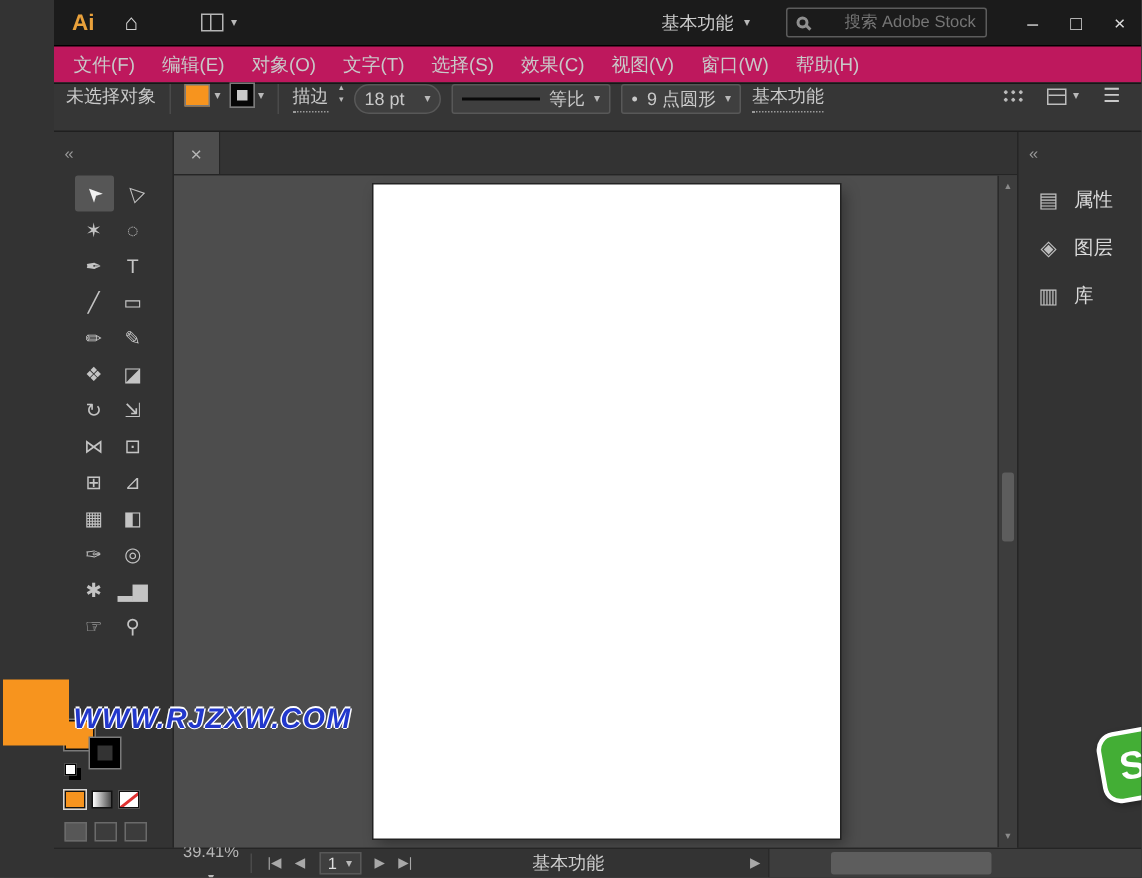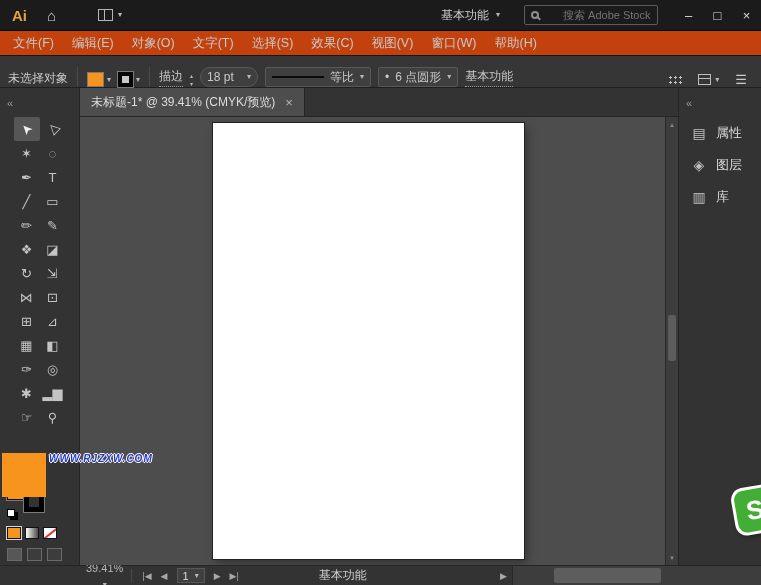--- a/index.html
+++ b/index.html
@@ -1,42 +1,42 @@
 <!DOCTYPE html>
 <html><head>
 <meta charset="utf-8">
 <style>
   * { box-sizing: border-box; margin: 0; padding: 0; }
   html, body { width: 761px; height: 585px; overflow: hidden; }
   body { font-family: "Liberation Sans", "DejaVu Sans", sans-serif; background: #333; }
-  .app { position: relative; width: 761px; height: 585px; background: #333333; overflow: hidden; color: #cfcfcf; }
+  .app { position: relative; width: 761px; height: 585px; background: #333333; overflow: hidden; color: #cfcfcf; padding-left: 36px; }
 
   
   .titlebar { height: 30px; background: #1b1b1b; display: flex; align-items: center; }
   .ai-logo { color: #e9a13b; font-weight: bold; font-size: 15px; padding: 0 10px 0 12px; }
   .home-icon { font-size: 15px; color: #d2d2d2; padding: 0 10px; }
   .arrange-docs { display: flex; align-items: center; gap: 5px; margin-left: 26px; padding: 0 6px; }
   .ad-ic { width: 15px; height: 12px; border: 1px solid #b5b5b5; position: relative; }
   .ad-ic::before { content: ""; position: absolute; left: 5px; top: 0; bottom: 0; width: 1px; background: #b5b5b5; }
   .chev { font-size: 8px; color: #b9b9b9; line-height: 1; }
   .tb-spacer { flex: 1; }
   .workspace { display: flex; align-items: center; gap: 7px; font-size: 12px; color: #cccccc; margin-right: 24px; }
   .search { display: flex; align-items: center; gap: 24px; width: 134px; height: 20px; border: 1px solid #5c5c5c; border-radius: 2px; padding: 0 6px; margin-right: 16px; }
   .mag { width: 8px; height: 8px; border: 2px solid #8f8f8f; border-radius: 50%; position: relative; flex: 0 0 auto; }
   .mag::after { content: ""; position: absolute; width: 5px; height: 2px; background: #8f8f8f; transform: rotate(45deg); right: -4px; bottom: -2px; }
   .search input { background: transparent; border: none; outline: none; color: #8f8f8f; font-size: 11px; width: 100%; font-family: inherit; }
   .winbtns { display: flex; height: 100%; }
   .winbtn { width: 29px; height: 100%; display: flex; align-items: center; justify-content: center; font-size: 13px; color: #dddddd; }
 
   
-  .menubar { height: 25px; background: #c2410c; border-top: 1px solid #000; display: flex; align-items: center; padding-left: 4px; }
+  .menubar { height: 25px; background: #be185d; border-top: 1px solid #000; display: flex; align-items: center; padding-left: 4px; }
   .menu-item { padding: 0 9px; font-size: 12.5px; color: #c9c9c9; line-height: 24px; white-space: nowrap; }
 
   
-  .controlbar { height: 33px; background: #363636; border-top: 1px solid #161616; border-bottom: 1px solid #1f1f1f; display: flex; align-items: flex-end; gap: 7px; padding: 0 8px; font-size: 12px; color: #c9c9c9; }
+  .controlbar { height: 33px; background: #363636; border-top: 1px solid #161616; border-bottom: 1px solid #1f1f1f; display: flex; align-items: flex-start; gap: 7px; padding: 0 8px; font-size: 12px; color: #c9c9c9; }
   .cdiv { width: 1px; height: 20px; background: #4a4a4a; margin: 0 2px; flex: 0 0 auto; }
   .swatch-group { display: flex; align-items: center; gap: 3px; }
   .swatch-fill { width: 17px; height: 15px; background: #F7941E; border: 1px solid #7a7a7a; }
   .swatch-stroke { width: 15px; height: 15px; border: 4px solid #060606; background: #c9c9c9; box-shadow: 0 0 0 1px #7a7a7a; }
   .link-dotted { border-bottom: 1px dotted #9a9a9a; padding-bottom: 1px; white-space: nowrap; }
   .stepper { display: flex; flex-direction: column; justify-content: center; gap: 2px; }
   .stepper .chev { font-size: 6px; }
   .field { display: flex; align-items: center; gap: 6px; background: #3f3f3f; border: 1px solid #585858; border-radius: 2px; height: 20px; padding: 0 6px; white-space: nowrap; }
   .f-weight { width: 58px; justify-content: space-between; border-radius: 10px; }
   .profile-line { width: 52px; height: 2px; background: #0a0a0a; }
@@ -101,21 +101,21 @@
   .hs-arrow { margin-left: auto; font-size: 9px; color: #a8a8a8; padding: 0 5px; }
   .hscroll { width: 249px; align-self: stretch; background: #3d3d3d; border-left: 1px solid #2a2a2a; position: relative; }
   .hthumb { position: absolute; top: 2px; bottom: 2px; left: 41px; width: 107px; background: #5d5d5d; border-radius: 2px; }
 
   
   .watermark { position: absolute; left: 2px; top: 453px; display: flex; align-items: flex-start; z-index: 50; pointer-events: none; }
   .wm-square { width: 44px; height: 44px; background: #F7941E; flex: 0 0 auto; }
   .wm-text { margin-left: 3px; }
   .wm-name { font-size: 33px; font-weight: bold; letter-spacing: 2px; color: #2238CC; line-height: 1.05;
     text-shadow: -2px 0 #fff, 2px 0 #fff, 0 -2px #fff, 0 2px #fff, -1px -1px #fff, 1px -1px #fff, -1px 1px #fff, 1px 1px #fff; }
-  .wm-url { font-size: 10px; font-weight: bold; font-style: italic; letter-spacing: 1px; color: #2238CC; margin-top: 0;
+  .wm-url { font-size: 19px; font-weight: bold; font-style: italic; letter-spacing: 1px; color: #2238CC; margin-top: 16px;
     text-shadow: -1px 0 #fff, 1px 0 #fff, 0 -1px #fff, 0 1px #fff; }
   .wm-badge { position: absolute; right: -16px; top: 486px; width: 44px; height: 48px; background: #43AE35; border: 3px solid #fff; border-radius: 12px; transform: rotate(-10deg); display: flex; align-items: center; justify-content: center; color: #fff; font-size: 26px; font-weight: bold; z-index: 60; box-shadow: 1px 2px 4px rgba(0,0,0,0.3); }
 </style>
 </head>
 <body>
 
 <div class="app">
 
   <div class="titlebar">
     <span class="ai-logo">Ai</span>
@@ -173,21 +173,21 @@
       <span>18 pt</span>
       <span class="chev">▾</span>
     </span>
     <span class="field">
       <span class="profile-line"></span>
       <span>等比</span>
       <span class="chev">▾</span>
     </span>
     <span class="field">
       <span>•</span>
-      <span>6 点圆形</span>
+      <span>9 点圆形</span>
       <span class="chev">▾</span>
     </span>
     <span class="link-dotted">基本功能</span>
     <span class="righticons">
       <span class="dots-icon"></span>
       <span class="with-chev">
         <span class="panel-ic"></span>
         <span class="chev">▾</span>
       </span>
       <span class="menu-glyph">☰</span>
@@ -293,21 +293,20 @@
           <span class="mode active"></span>
           <span class="mode"></span>
           <span class="mode"></span>
         </div>
       </div>
     </div>
 
     <div class="doc-col">
       <div class="tabbar">
         <div class="tab">
-          <span>未标题-1* @ 39.41% (CMYK/预览)</span>
           <span class="tab-close">×</span>
         </div>
       </div>
       <div class="canvas">
         <div class="artboard"></div>
         <div class="vscroll">
           <span class="vs-arrow vs-up">▴</span>
           <span class="vthumb"></span>
           <span class="vs-arrow vs-down">▾</span>
         </div>

